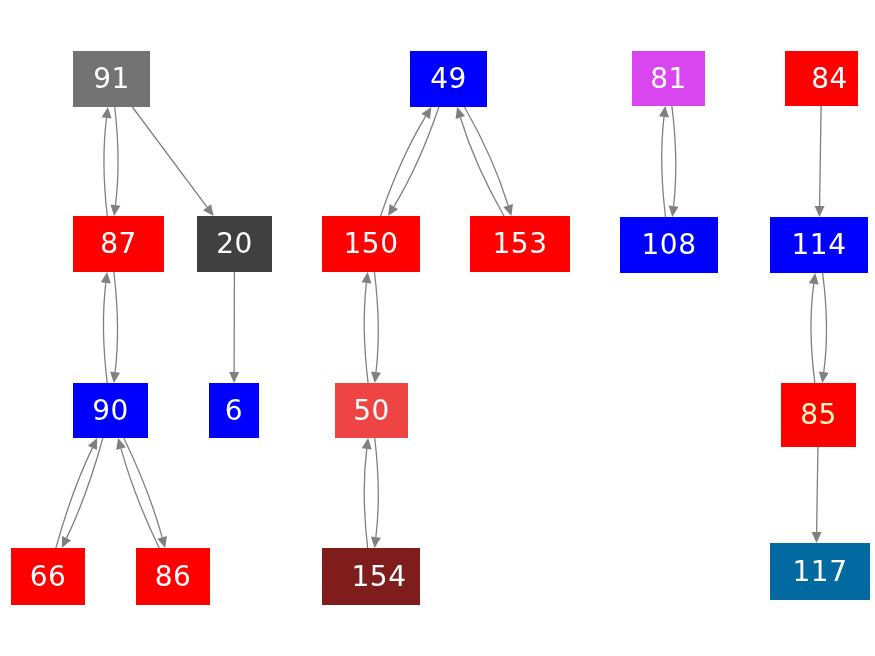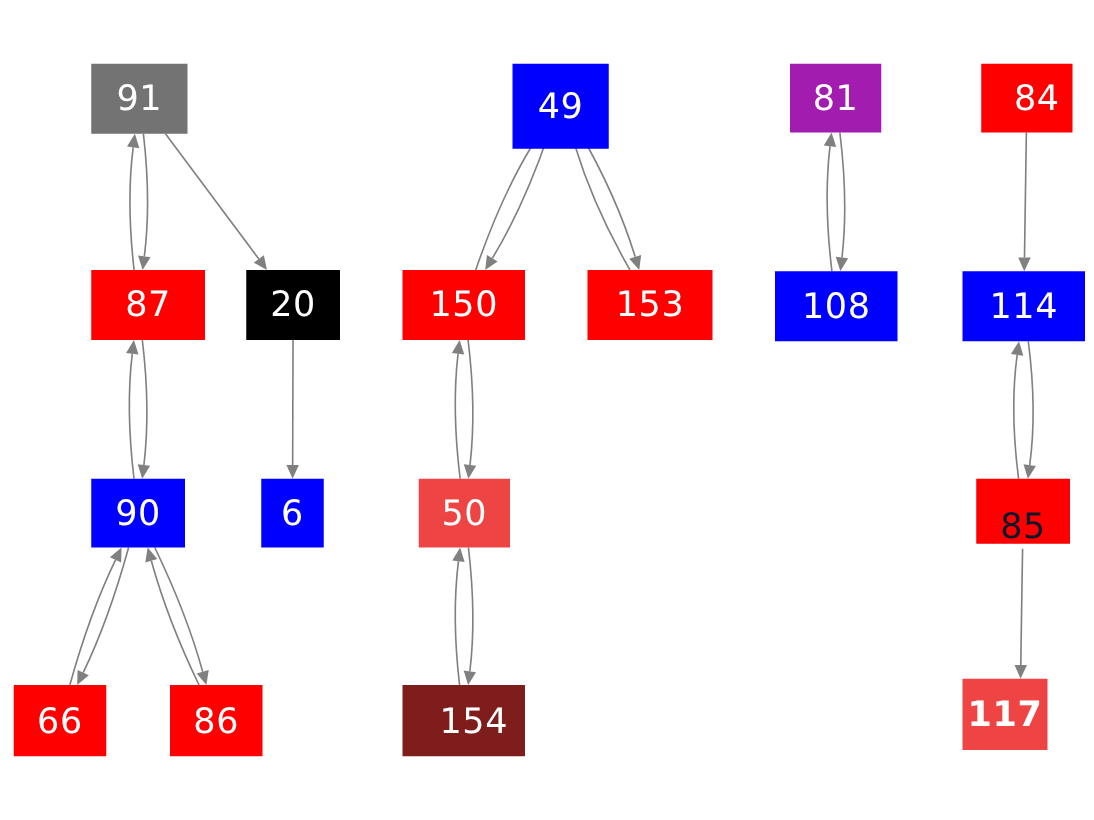--- a/index.html
+++ b/index.html
@@ -89,33 +89,33 @@
       <polygon points="822.30,383.00 818.82,371.43 828.73,372.77" fill="#808080"></polygon>
       <path d="M 814.87 383.00 Q 807.75 327.97 813.73 283.90" fill="none" stroke="#808080" stroke-width="1.3"></path>
       <polygon points="815.20,273.00 818.68,284.57 808.77,283.23" fill="#808080"></polygon>
       <path d="M 818.06 439.00 Q 817.25 491.25 816.62 532.00" fill="none" stroke="#808080" stroke-width="1.3"></path>
       <polygon points="816.44,543.00 811.62,531.92 821.61,532.08" fill="#808080"></polygon>
     </svg>
   <div id="node-layer">
       <div class="graph-node" style="left: 73px; top: 51px; width: 77px; height: 56px; background: #737373; color: rgb(255, 255, 255);">
         <span class="node-label">91</span>
       </div>
-      <div class="graph-node" style="left: 410px; top: 51px; width: 77px; height: 68px; background: rgb(0, 0, 255); color: rgb(255, 255, 255);">
+      <div class="graph-node" style="left: 410px; top: 51px; width: 77px; height: 56px; background: rgb(0, 0, 255); color: rgb(255, 255, 255);">
         <span class="node-label">49</span>
       </div>
-      <div class="graph-node" style="left: 632px; top: 51px; width: 73px; height: 55px; background: #a21caf; color: rgb(255, 255, 255);">
+      <div class="graph-node" style="left: 632px; top: 51px; width: 73px; height: 55px; background: #d946ef; color: rgb(255, 255, 255);">
         <span class="node-label">81</span>
       </div>
       <div class="graph-node" style="left: 785px; top: 51px; width: 73px; height: 55px; background: rgb(255, 0, 0); color: rgb(255, 255, 255); padding-left: 16px;">
         <span class="node-label">84</span>
       </div>
       <div class="graph-node" style="left: 73px; top: 216px; width: 91px; height: 56px; background: rgb(255, 0, 0); color: rgb(255, 255, 255);">
         <span class="node-label">87</span>
       </div>
-      <div class="graph-node" style="left: 197px; top: 216px; width: 75px; height: 56px; background: #000000; color: rgb(255, 255, 255);">
+      <div class="graph-node" style="left: 197px; top: 216px; width: 75px; height: 56px; background: #404040; color: rgb(255, 255, 255);">
         <span class="node-label">20</span>
       </div>
       <div class="graph-node" style="left: 322px; top: 216px; width: 98px; height: 56px; background: rgb(255, 0, 0); color: rgb(255, 255, 255);">
         <span class="node-label">150</span>
       </div>
       <div class="graph-node" style="left: 470px; top: 216px; width: 100px; height: 56px; background: rgb(255, 0, 0); color: rgb(255, 255, 255);">
         <span class="node-label">153</span>
       </div>
       <div class="graph-node" style="left: 620px; top: 217px; width: 98px; height: 56px; background: rgb(0, 0, 255); color: rgb(255, 255, 255);">
         <span class="node-label">108</span>
@@ -125,29 +125,29 @@
       </div>
       <div class="graph-node" style="left: 73px; top: 383px; width: 75px; height: 55px; background: rgb(0, 0, 255); color: rgb(255, 255, 255);">
         <span class="node-label">90</span>
       </div>
       <div class="graph-node" style="left: 209px; top: 383px; width: 50px; height: 55px; background: rgb(0, 0, 255); color: rgb(255, 255, 255);">
         <span class="node-label">6</span>
       </div>
       <div class="graph-node" style="left: 335px; top: 383px; width: 73px; height: 55px; background: #ef4444; color: rgb(255, 255, 255);">
         <span class="node-label">50</span>
       </div>
-      <div class="graph-node" style="left: 781px; top: 383px; width: 75px; height: 52px; background: rgb(255, 0, 0); color: #0f172a; align-items: flex-end;">
+      <div class="graph-node" style="left: 781px; top: 383px; width: 75px; height: 64px; background: rgb(255, 0, 0); color: #fef9c3;">
         <span class="node-label">85</span>
       </div>
       <div class="graph-node" style="left: 11px; top: 548px; width: 74px; height: 57px; background: rgb(255, 0, 0); color: rgb(255, 255, 255);">
         <span class="node-label">66</span>
       </div>
       <div class="graph-node" style="left: 136px; top: 548px; width: 74px; height: 57px; background: rgb(255, 0, 0); color: rgb(255, 255, 255);">
         <span class="node-label">86</span>
       </div>
       <div class="graph-node" style="left: 322px; top: 548px; width: 98px; height: 57px; background: #7f1d1d; color: rgb(255, 255, 255); padding-left: 16px;">
         <span class="node-label">154</span>
       </div>
-      <div class="graph-node" style="left: 770px; top: 543px; width: 68px; height: 57px; background: #ef4444; color: rgb(255, 255, 255); font-weight: bold;">
+      <div class="graph-node" style="left: 770px; top: 543px; width: 100px; height: 57px; background: #0369a1; color: rgb(255, 255, 255);">
         <span class="node-label">117</span>
       </div>
     </div>
 </div>
 
 </body></html>

